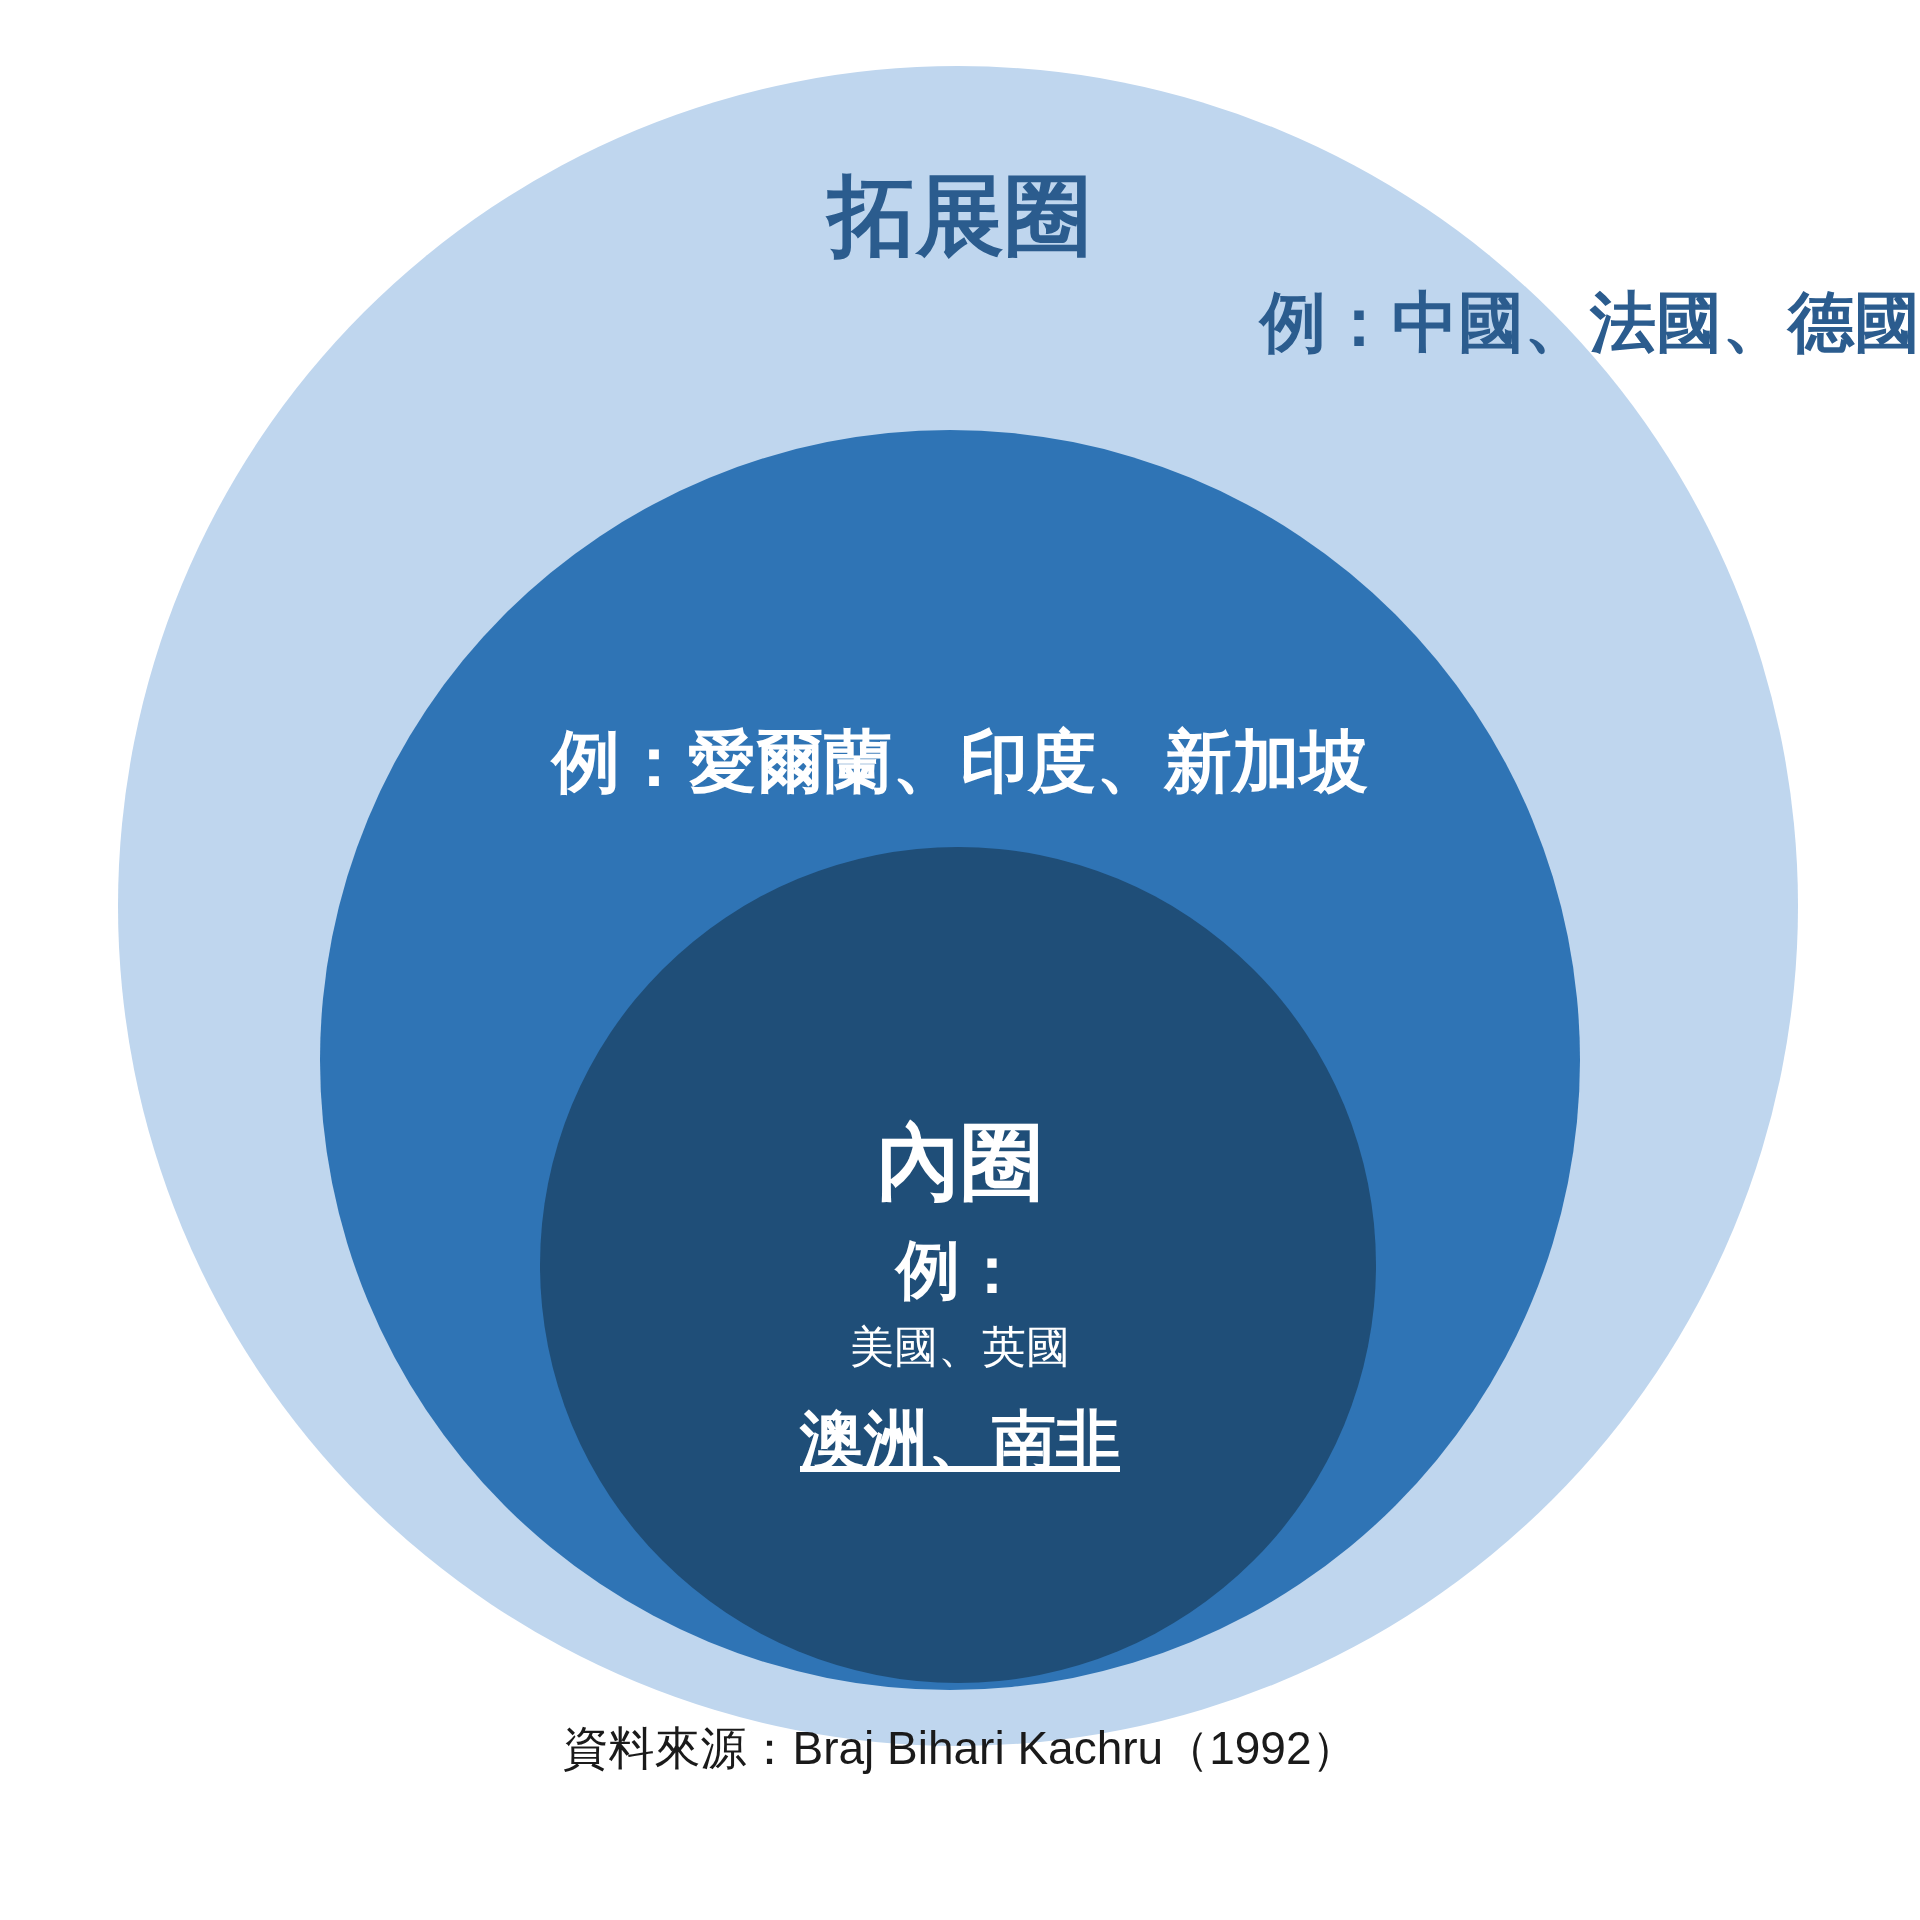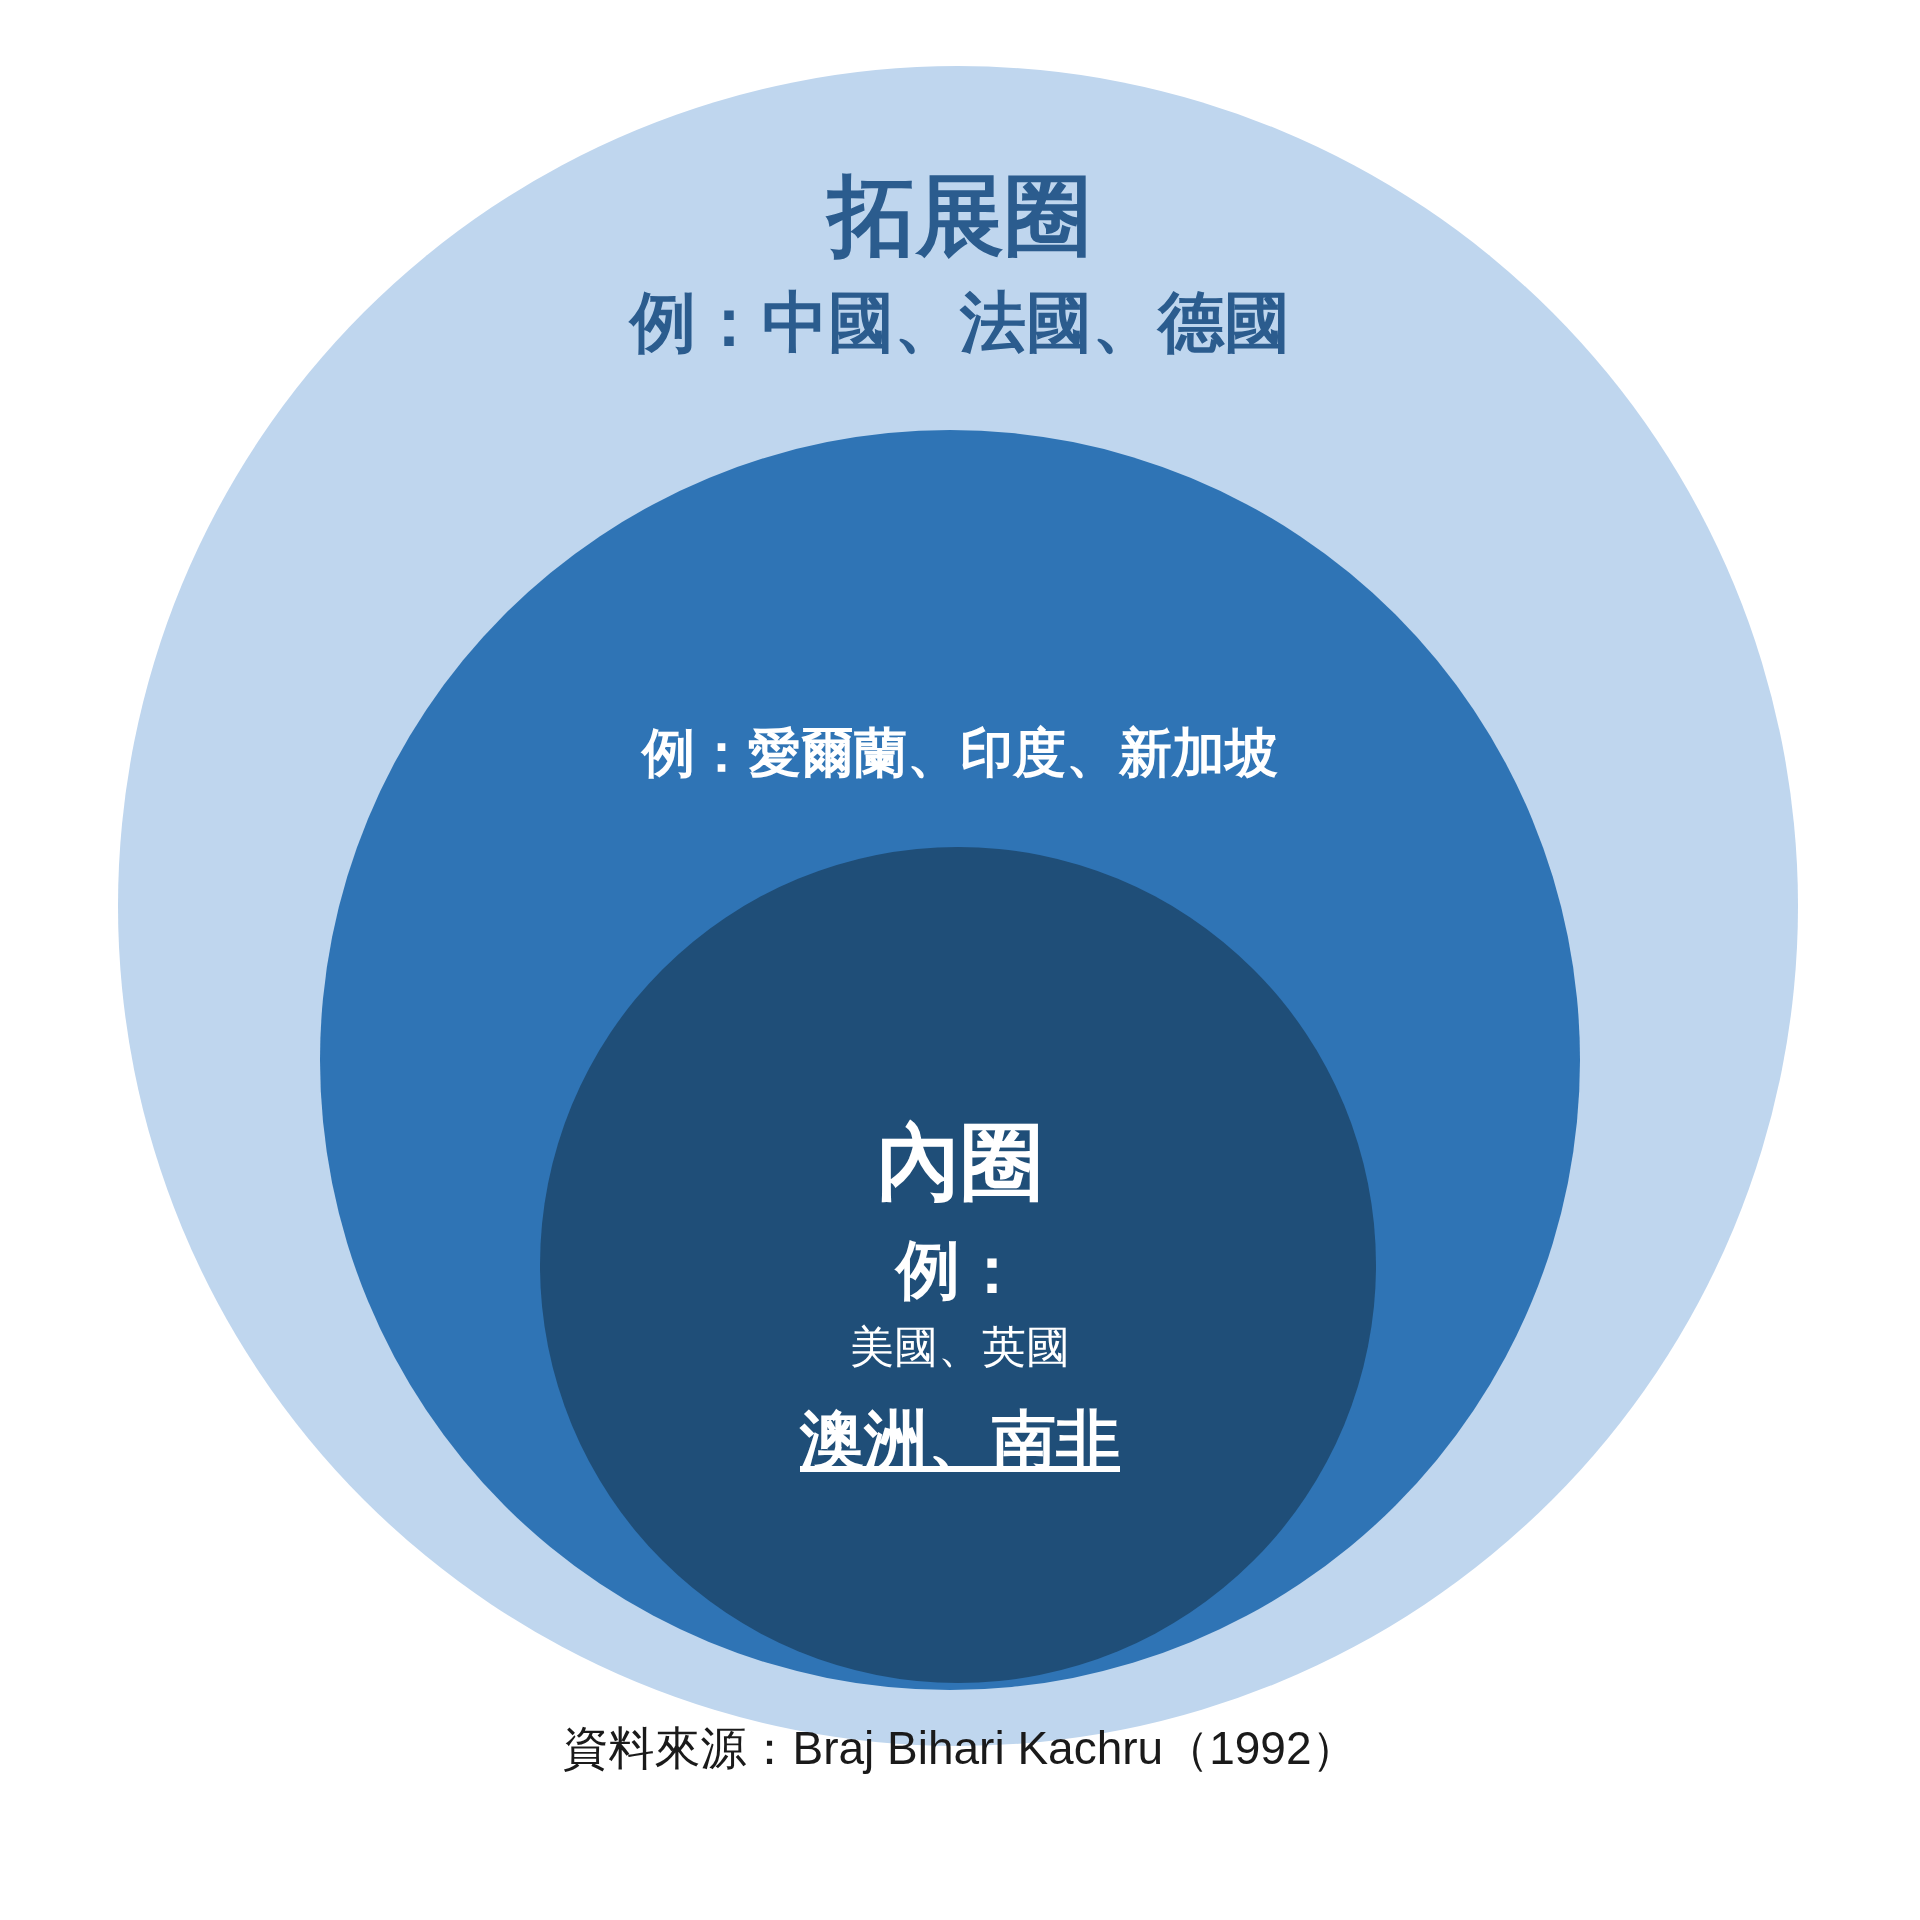--- a/index.html
+++ b/index.html
@@ -45,23 +45,23 @@
     left: 0;
     width: 1920px;
     text-align: center;
     line-height: 1.1;
     white-space: nowrap;
   }
   .title {
     font-weight: 700;
   }
   #expanding-title   { top: 168px;  font-size: 88px; color: #2B5C8E; }
-  #expanding-example { top: 286px;  font-size: 66px; color: #2B5C8E; font-weight: 700; }
+  #expanding-example { top: 286px;  font-size: 66px; color: #2B5C8E; font-weight: 700; text-align: right; }
   #outer-title       { top: 583px;  font-size: 88px; color: #FFFFFF; }
-  #outer-example     { top: 724px;  font-size: 53px; color: #FFFFFF; font-weight: 700; }
+  #outer-example     { top: 724px;  font-size: 68px; color: #FFFFFF; font-weight: 700; }
   #inner-title       { top: 1116px; font-size: 84px; color: #FFFFFF; }
   #inner-example-0   { top: 1235px; font-size: 64px; color: #FFFFFF; font-weight: 700; }
   #inner-example-1   { top: 1323px; font-size: 44px; color: #FFFFFF; font-weight: 400; }
   #inner-example-2   { top: 1405px; font-size: 64px; color: #FFFFFF; font-weight: 700; text-decoration: underline; }
   #source-line       { top: 1723px; font-size: 46px; color: #1A1A1A; font-weight: 400; }
 </style>
 </head>
 <body>
 
 <div id="stage">

